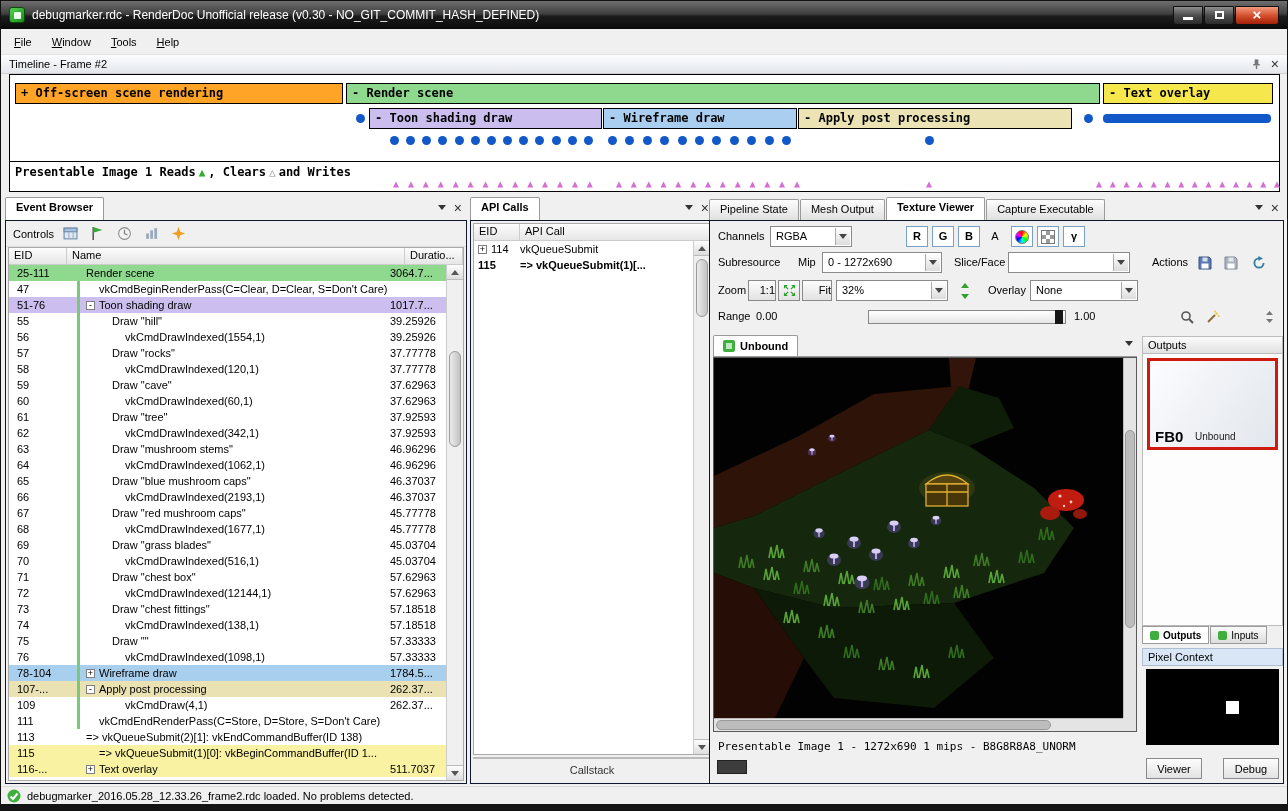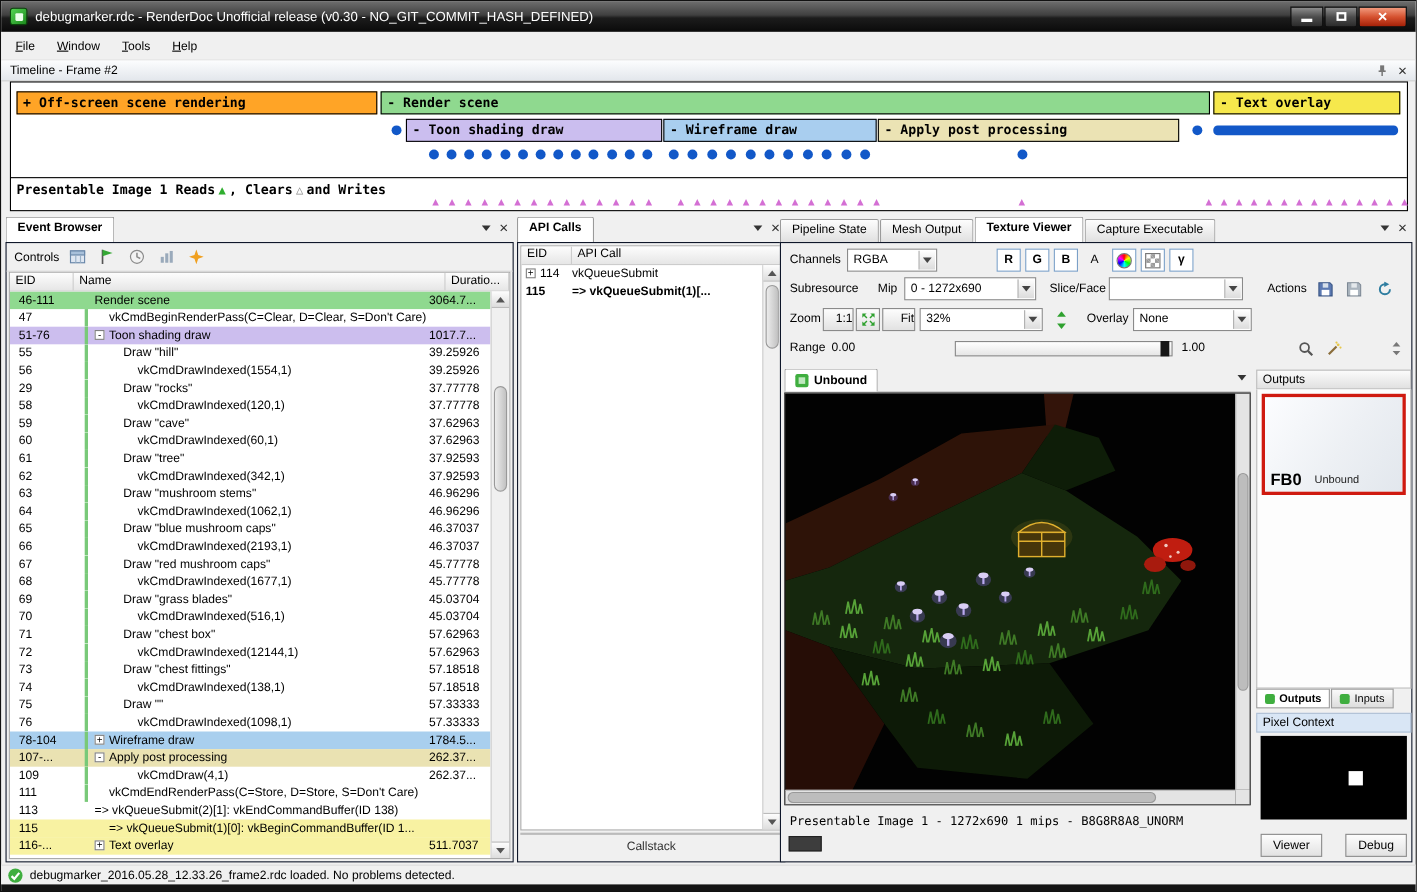--- a/index.html
+++ b/index.html
@@ -339,21 +339,21 @@
         </span>
       </div>
       <div class="ebtable">
         <div class="ebhead">
           <span class="ceid">EID</span>
           <span class="cname">Name</span>
           <span class="cdur">Duratio...</span>
         </div>
         <div id="ebrows">
             <div class="ebrow green">
-              <span class="ceid">46-111</span>
+              <span class="ceid">25-111</span>
               <span class="cname"><span class="nm" style="padding-left: 19px;"><span>Render scene</span></span></span>
               <span class="cdur">3064.7...</span>
             </div>
             <div class="ebrow">
               <span class="ceid">47</span>
               <span class="cname"><span class="guide"></span><span class="nm" style="padding-left: 32px;"><span>vkCmdBeginRenderPass(C=Clear, D=Clear, S=Don't Care)</span></span></span>
               <span class="cdur"></span>
             </div>
             <div class="ebrow purple">
               <span class="ceid">51-76</span>
@@ -364,21 +364,21 @@
               <span class="ceid">55</span>
               <span class="cname"><span class="guide"></span><span class="nm" style="padding-left: 45px;"><span>Draw "hill"</span></span></span>
               <span class="cdur">39.25926</span>
             </div>
             <div class="ebrow">
               <span class="ceid">56</span>
               <span class="cname"><span class="guide"></span><span class="nm" style="padding-left: 58px;"><span>vkCmdDrawIndexed(1554,1)</span></span></span>
               <span class="cdur">39.25926</span>
             </div>
             <div class="ebrow">
-              <span class="ceid">29</span>
+              <span class="ceid">57</span>
               <span class="cname"><span class="guide"></span><span class="nm" style="padding-left: 45px;"><span>Draw "rocks"</span></span></span>
               <span class="cdur">37.77778</span>
             </div>
             <div class="ebrow">
               <span class="ceid">58</span>
               <span class="cname"><span class="guide"></span><span class="nm" style="padding-left: 58px;"><span>vkCmdDrawIndexed(120,1)</span></span></span>
               <span class="cdur">37.77778</span>
             </div>
             <div class="ebrow">
               <span class="ceid">59</span>

